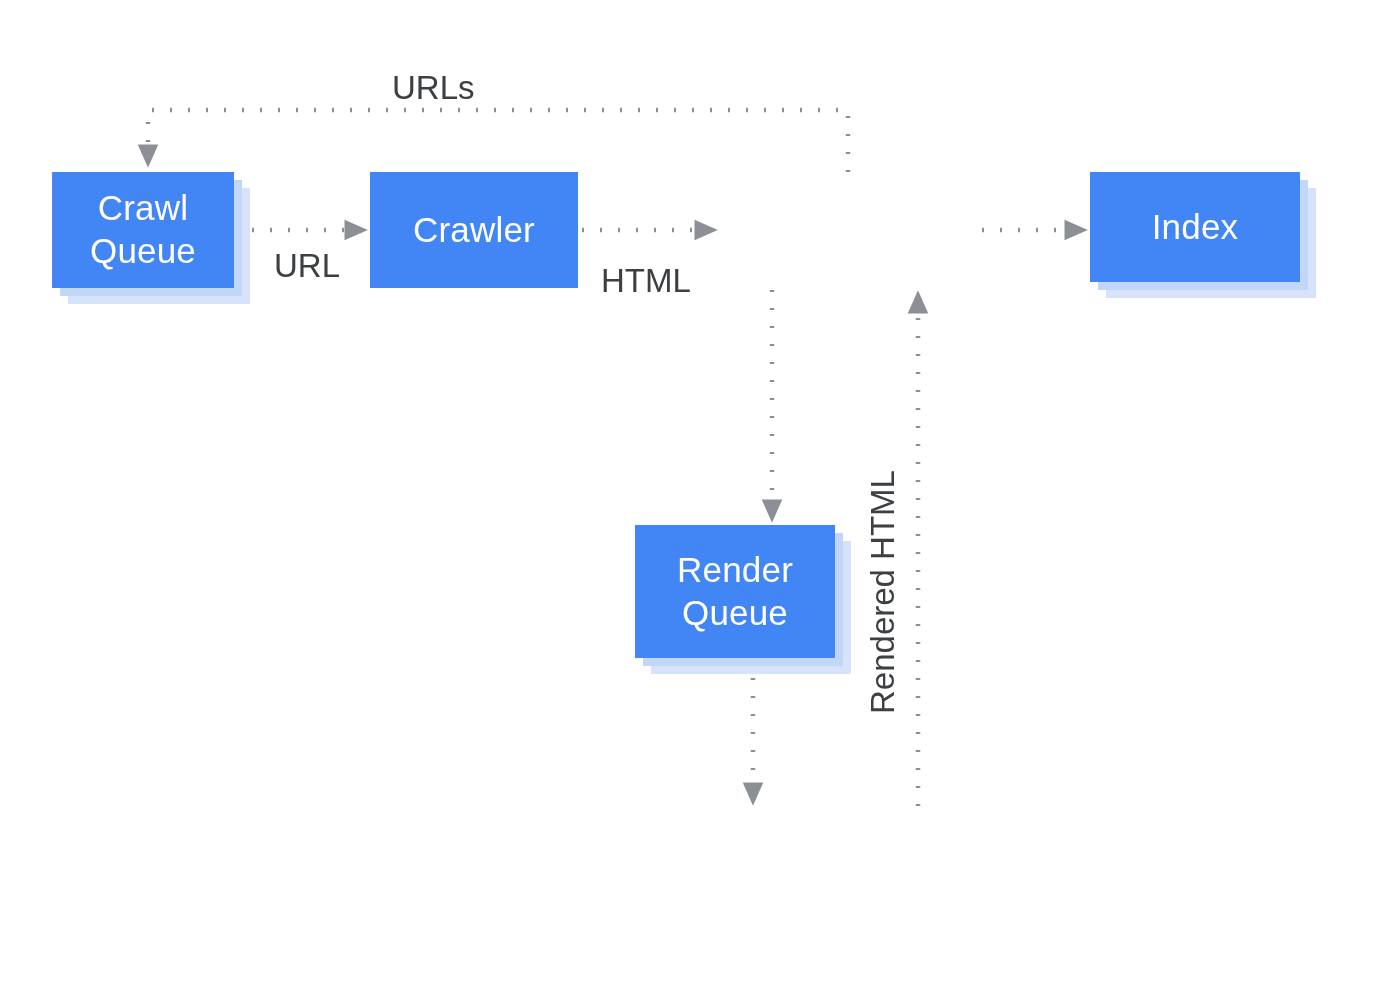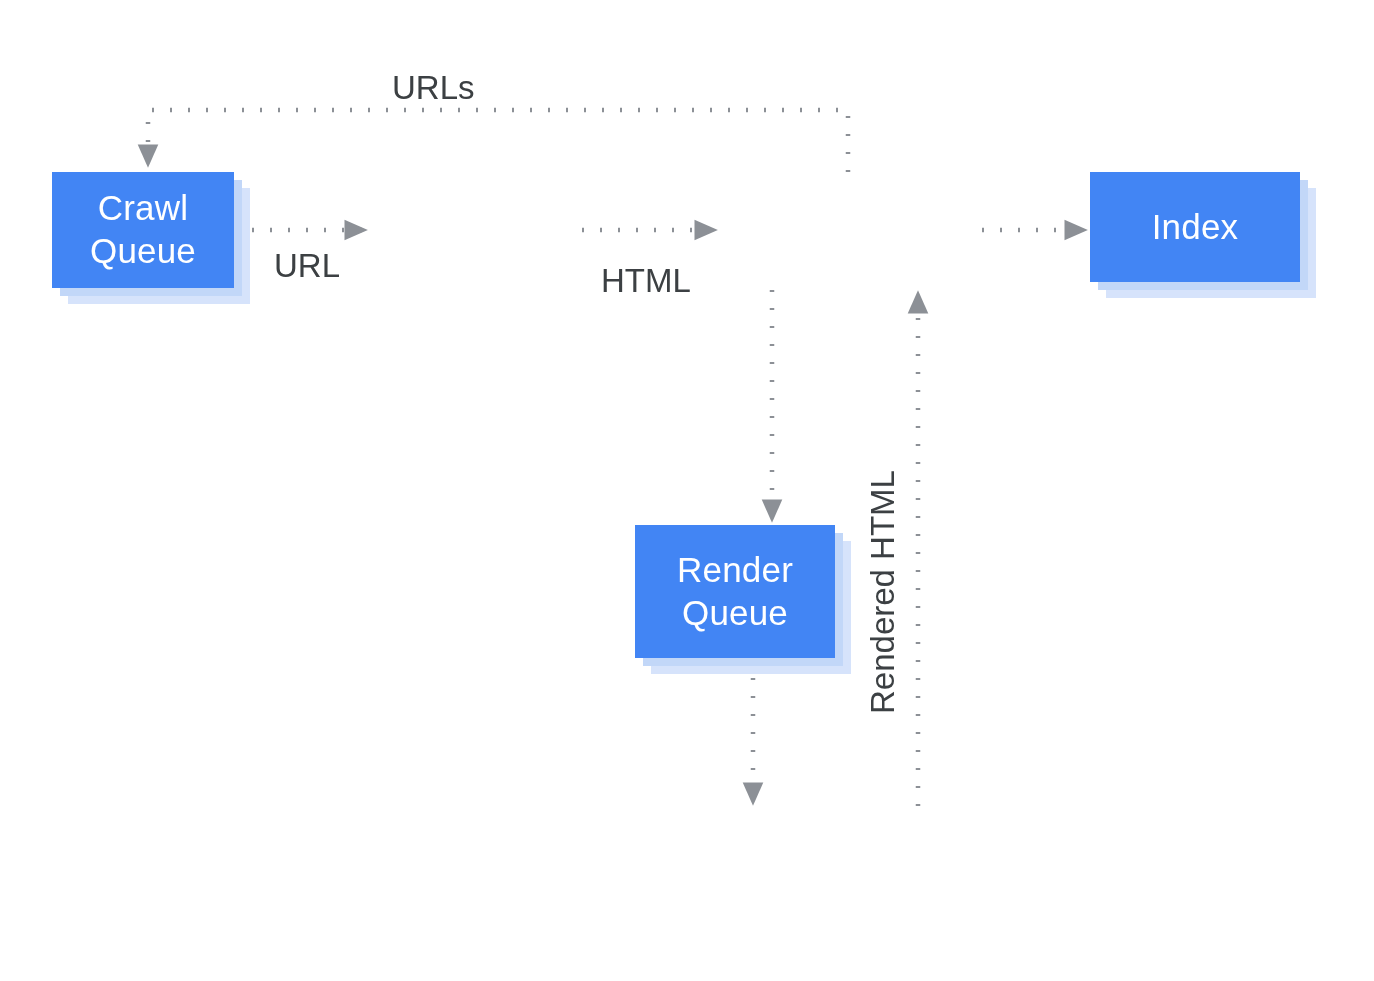--- a/index.html
+++ b/index.html
@@ -119,20 +119,25 @@
 
   <div class="node" id="node-crawl-queue" style="left:52px; top:172px; width:182px; height:116px;padding-left:36px;">
     <div class="shadow2"></div>
     <div class="shadow1"></div>
     <div class="face">
       <span class="label">Crawl
 Queue</span>
     </div>
   </div>
 
+  <div class="node" id="node-crawler" style="left:370px; top:172px; width:208px; height:116px;">
+    <div class="face">
+      <span class="label">Crawler</span>
+    </div>
+  </div>
 
 
   <div class="node" id="node-index" style="left:1090px; top:172px; width:210px; height:110px;border-radius:30px;">
     <div class="shadow2"></div>
     <div class="shadow1"></div>
     <div class="face">
       <span class="label">Index</span>
     </div>
   </div>
 

